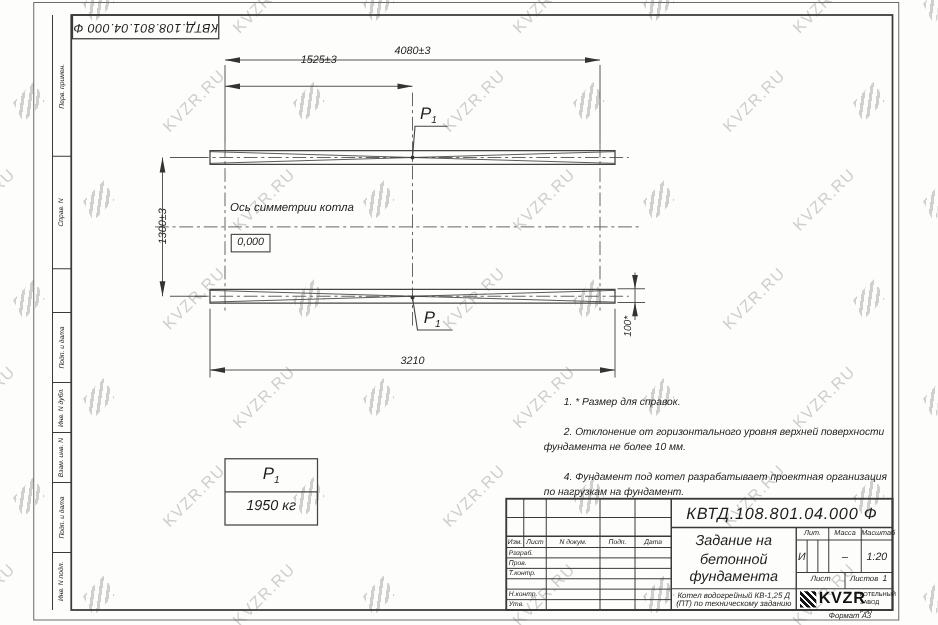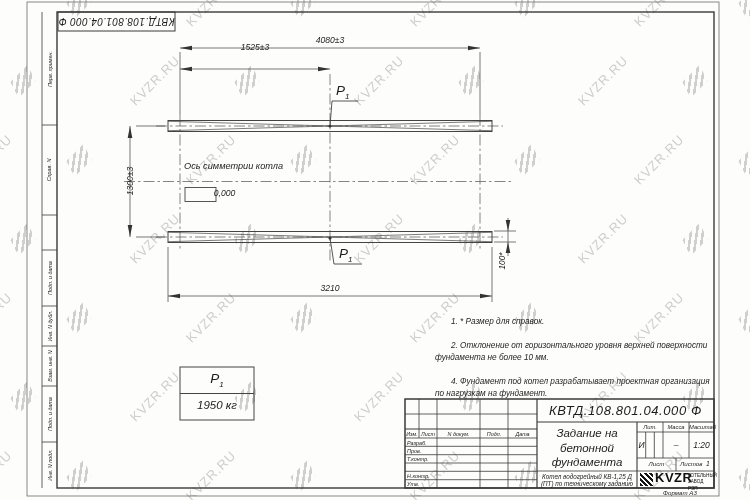--- a/index.html
+++ b/index.html
@@ -238,21 +238,21 @@
 <div class="t c" style="left:285px;top:36px;width:90px;font-size:8.6px;">4080±3</div>
 <div class="t c" style="left:210px;top:43px;width:90px;font-size:8.6px;">1525±3</div>
 <div class="t c rot90" style="left:101px;top:176px;width:60px;height:10px;font-size:8.6px;">1300±3</div>
 <div class="t c" style="left:290px;top:284px;width:80px;font-size:8.6px;">3210</div>
 <div class="t c rot90" style="left:478px;top:256px;width:50px;height:10px;font-size:8.2px;">100*</div>
 
 <div class="t" style="left:336px;top:83px;font-size:13.5px;"><span>P</span><sub>1</sub></div>
 <div class="t" style="left:339px;top:246px;font-size:13.5px;"><span>P</span><sub>1</sub></div>
 
 <div class="t" style="left:184px;top:161px;font-size:9.2px;">Ось симметрии котла</div>
-<div class="t c" style="left:185px;top:189px;width:31px;font-size:8.6px;margin-left:24px;">0,000</div>
+<div class="t c" style="left:185px;top:189px;width:31px;font-size:8.6px;">0,000</div>
 
 <div class="t c" style="left:180px;top:371px;width:74px;font-size:13.5px;"><span>P</span><sub>1</sub></div>
 <div class="t c" style="left:180px;top:399px;width:74px;font-size:11.5px;">1950 кг</div>
 
 <div class="t notes" style="left:423px;top:304px;width:306px;font-size:8.2px;line-height:12.1px;">
   <p>1. * Размер для справок.</p>
   <p>2. Отклонение от горизонтального уровня верхней поверхности фундамента не более 10 мм.</p>
   <p>4. Фундамент под котел разрабатывает проектная организация по нагрузкам на фундамент.</p>
 </div>
 

